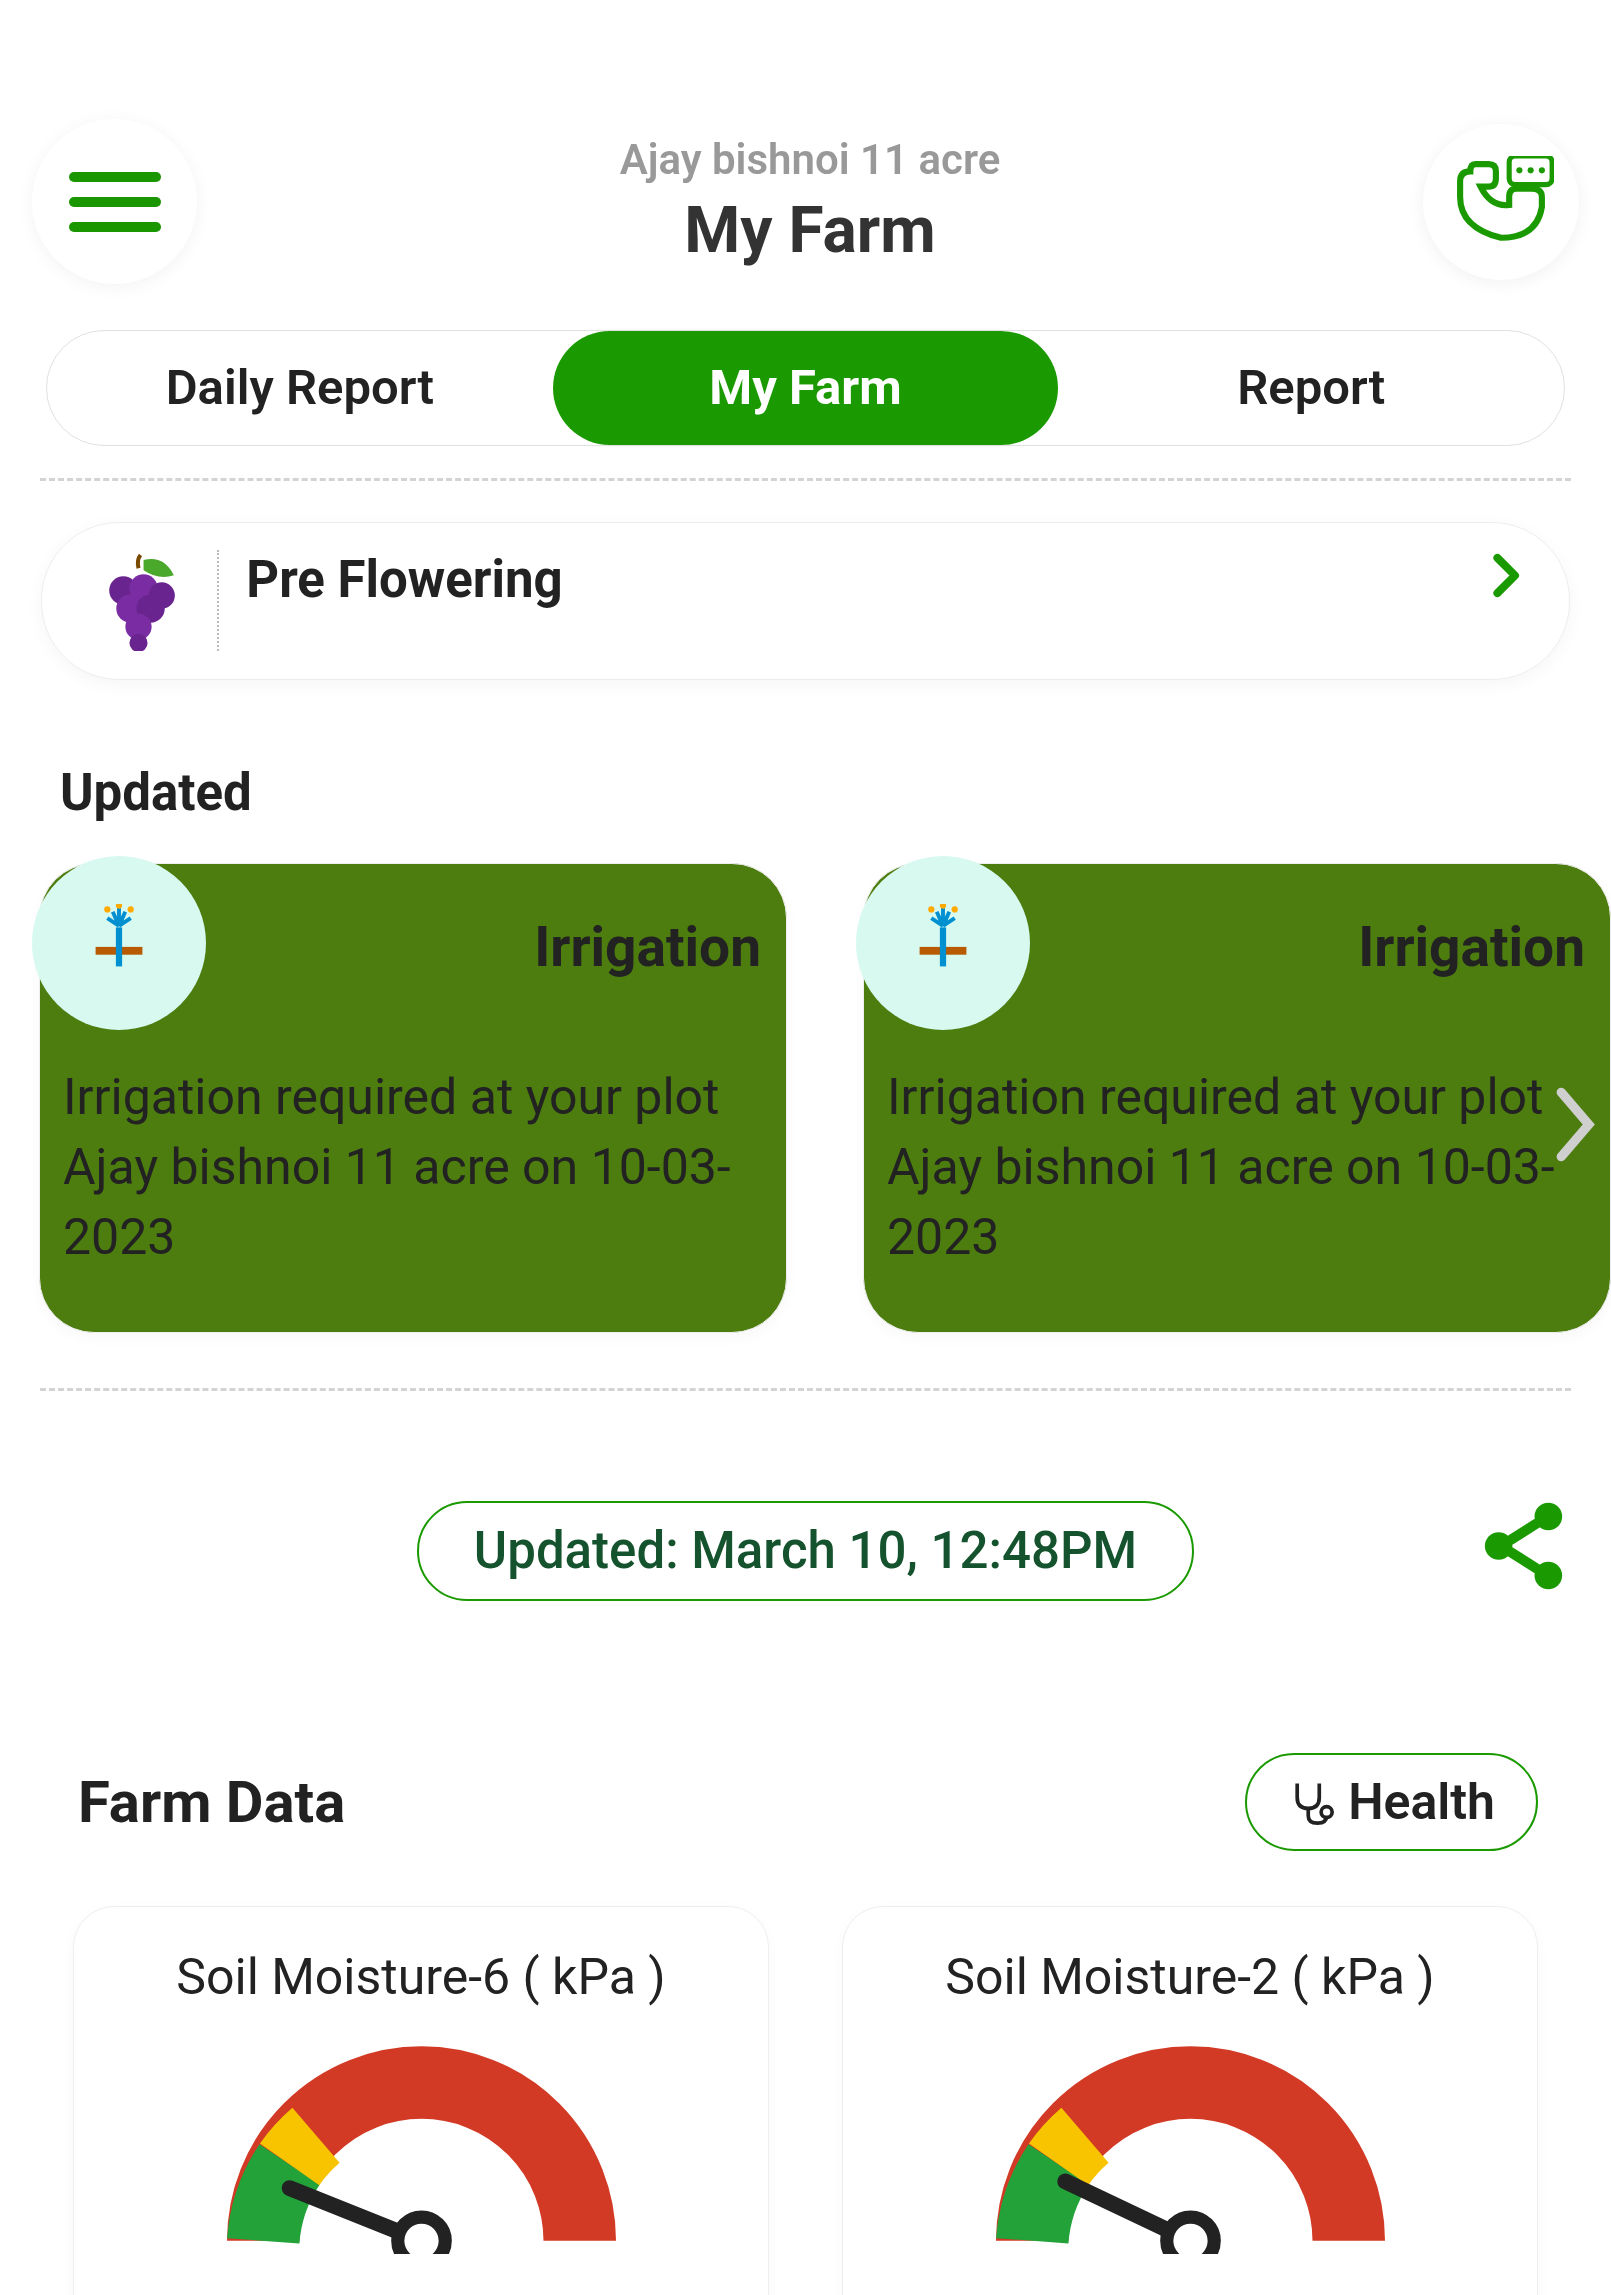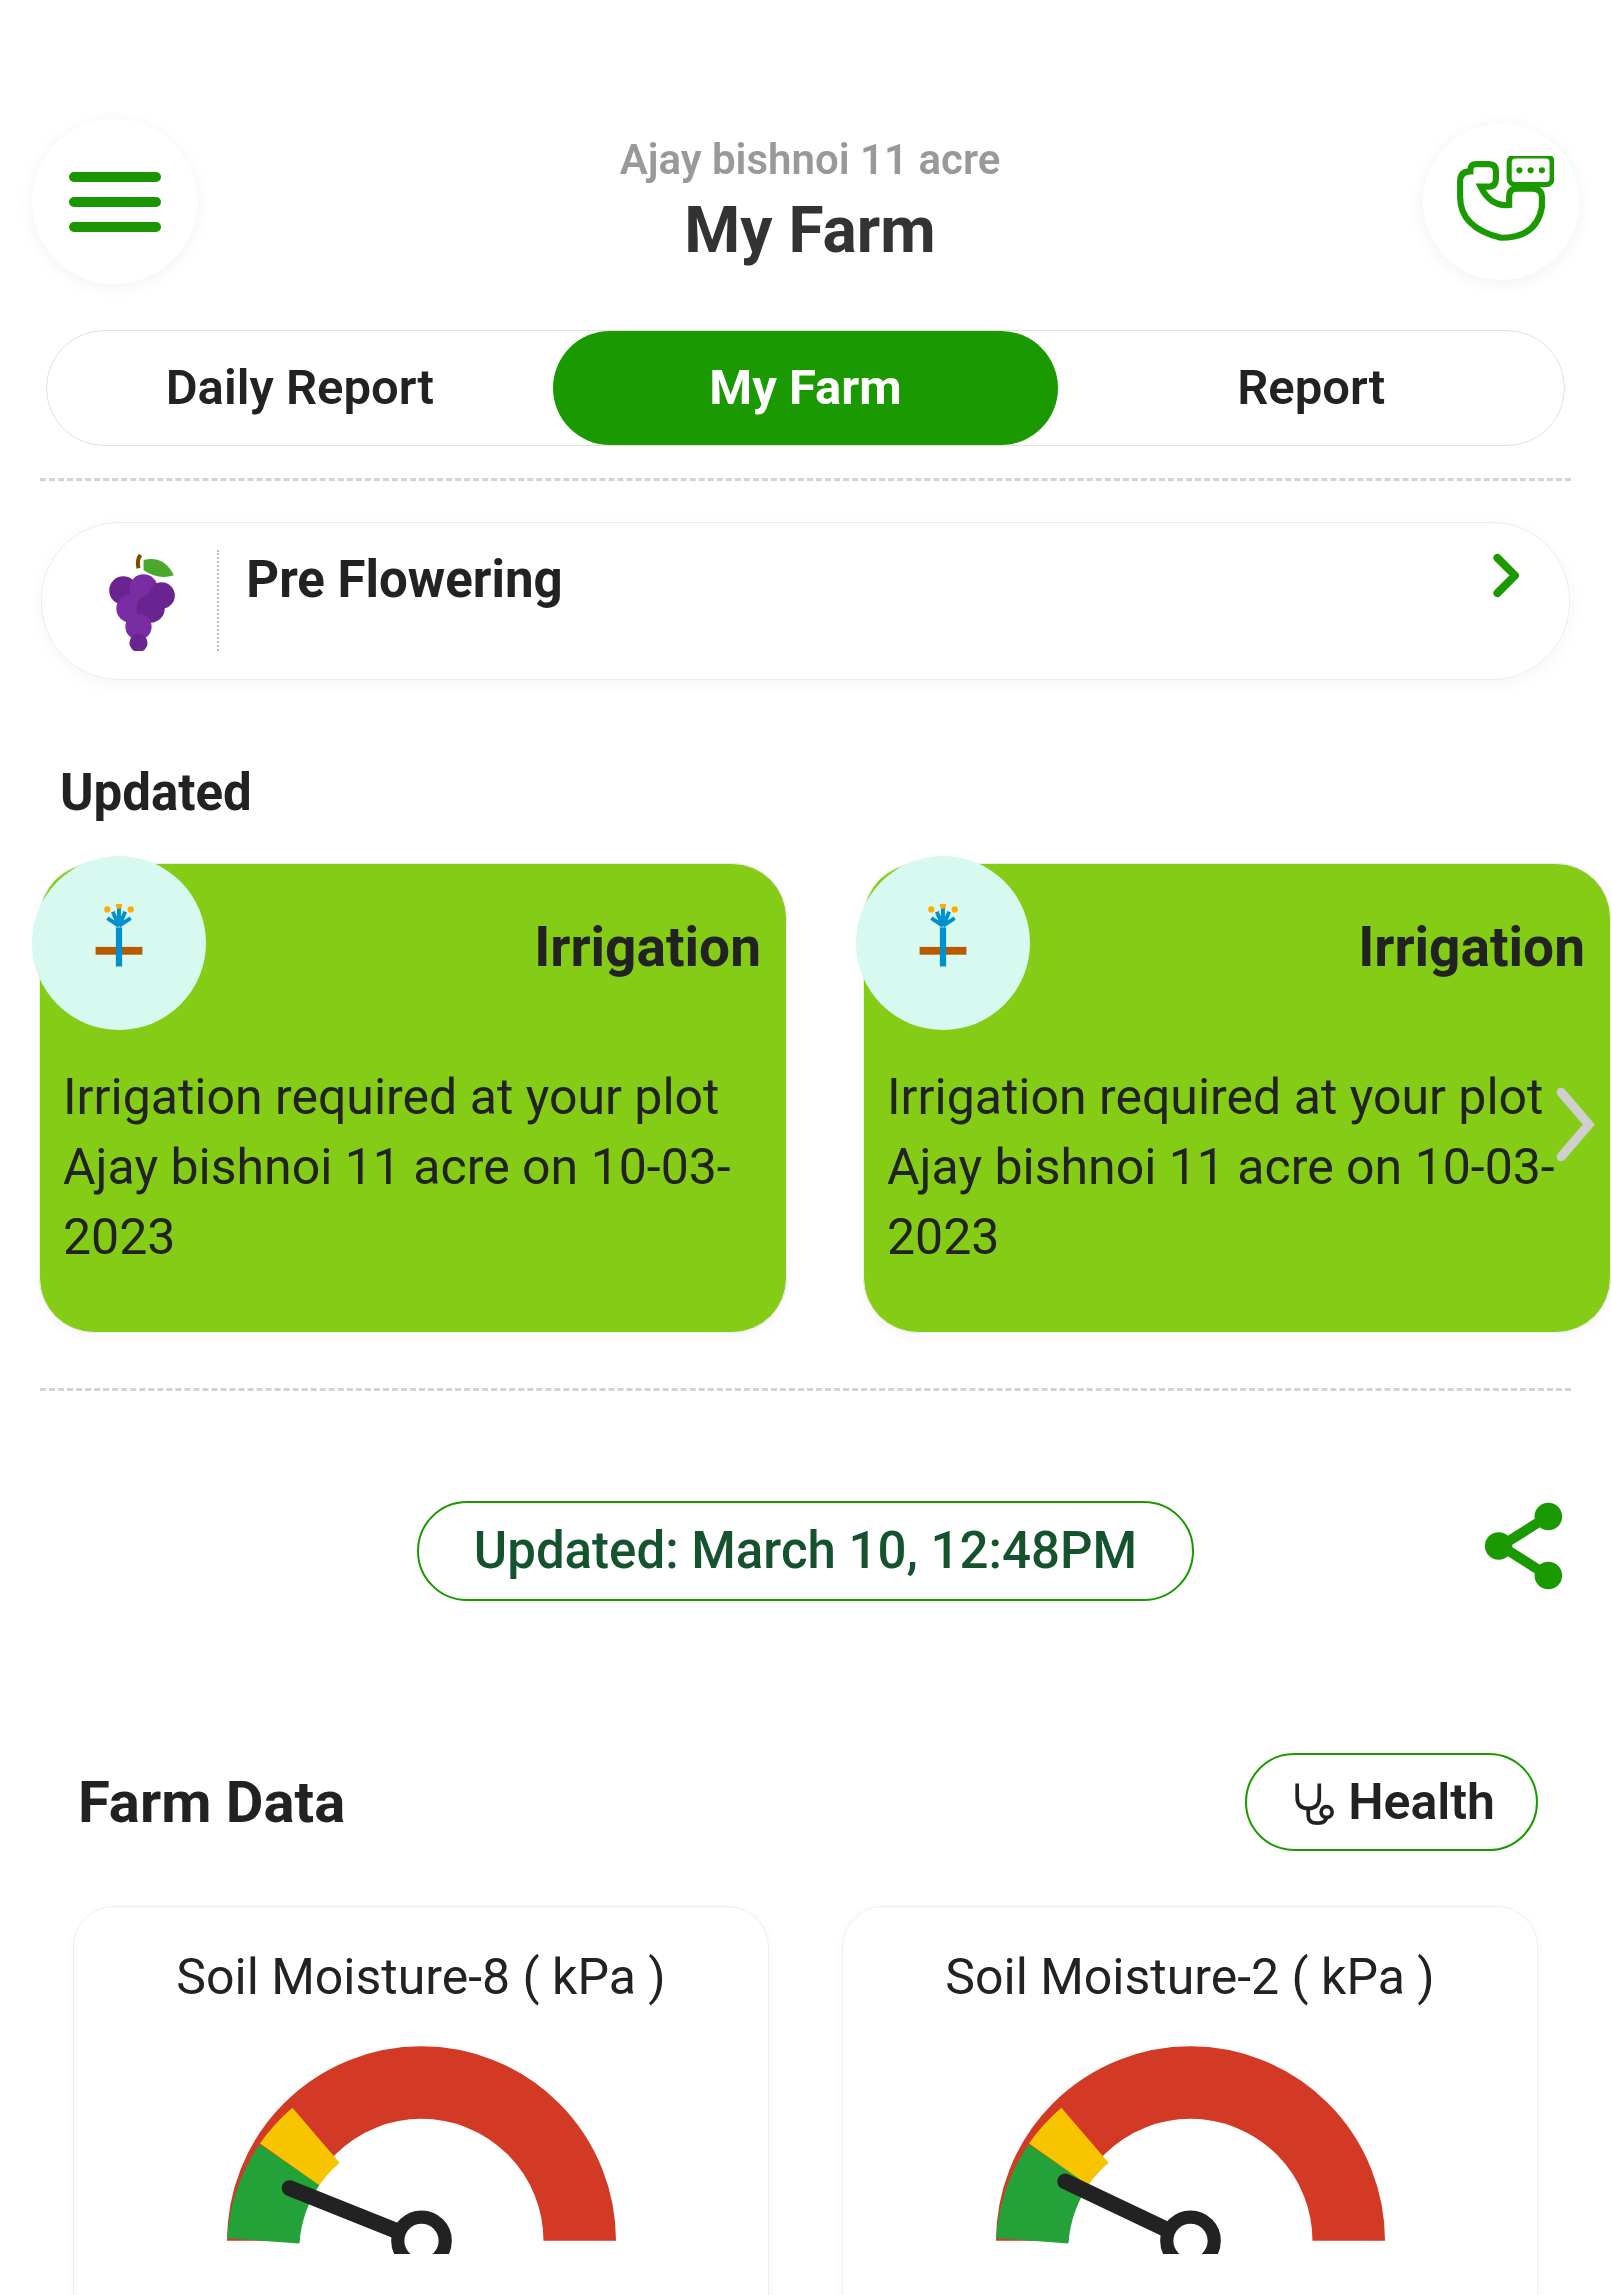--- a/index.html
+++ b/index.html
@@ -17,21 +17,21 @@
 .tab{flex:1;display:flex;align-items:center;justify-content:center;font-size:49px;font-weight:600;color:#222;border-radius:69px}
 .tab.active{background:#1a9a00;color:#fff;font-weight:700}
 .dashed{border:none;border-top:3.7px dashed #d3d3d3;margin:32px 40px 41px 40px}
 .stage-card{margin:0 41px;border:1.8px solid #ededed;border-radius:78px;display:flex;align-items:flex-start;padding:27.5px 46px;box-shadow:0 4.6px 18.4px rgba(0,0,0,0.04)}
 .grape{width:101px;height:101px;position:relative}
 .vline{width:2.3px;height:101px;border-left:2.3px dotted #bbb;margin:0 27.5px 0 27.5px}
 .stage-label{font-size:51px;font-weight:700;color:#222;flex:1}
 .chev{color:#1a9a00;font-size:51px}
 .section-h{font-size:51px;font-weight:700;color:#222;margin:83px 60px 41px 60px}
 .alerts-row{display:flex;padding:0 0 0 39px;gap:76px;position:relative}
-.alert-card{width:751px;border:1.8px solid #eee;border-radius:55px;padding:51px 25px 60px 23px;position:relative;background:#84cc16;box-shadow:0 4.6px 13.8px rgba(0,0,0,0.03)}
+.alert-card{width:751px;border:1.8px solid #eee;border-radius:55px;padding:51px 25px 60px 23px;position:relative;background:#4d7c0f;box-shadow:0 4.6px 13.8px rgba(0,0,0,0.03)}
 .alert-icon{position:absolute;top:-8.3px;left:-8.3px;width:174px;height:174px;border-radius:50%;background:#d7f9f0;display:flex;align-items:center;justify-content:center}
 .alert-title{text-align:right;font-size:55px;font-weight:700;color:#222}
 .alert-body{margin-top:83px;font-size:50px;color:#222;line-height:1.4}
 .next-arrow{position:absolute;right:13px;top:220px;color:#cfcfcf;font-size:69px}
 .updated-row{display:flex;align-items:center;justify-content:center;gap:184px;margin-top:69px}
 .updated-pill{border:2.8px solid #1a9a00;border-radius:55px;padding:18.4px 55px;font-size:51px;color:#14532d;font-weight:500}
 .share-icon{position:absolute;right:46px}
 .farmdata-head{display:flex;align-items:center;justify-content:space-between;margin:152px 73px 55px 78px}
 .farmdata-title{font-size:58px;font-weight:700;color:#222}
 .health-pill{border:2.8px solid #1a9a00;border-radius:55px;padding:18.4px 41px;font-size:50px;font-weight:600;color:#222;display:flex;align-items:center;gap:13.8px}
@@ -157,21 +157,21 @@
         <path d="M10 5 L10 20 Q10 32 22 32 Q34 32 34 20 L34 5" fill="none" stroke="#222" stroke-width="4"></path>
         <path d="M22 32 L22 40 Q22 48 32 48 Q42 48 42 40" fill="none" stroke="#222" stroke-width="4"></path>
         <circle cx="42" cy="36" r="6" fill="none" stroke="#222" stroke-width="4"></circle>
       </svg>
       <span>Health</span>
     </div>
   </div>
 
   <div class="cards-grid">
     <div class="data-card">
-      <div class="data-card-title">Soil Moisture-8 ( kPa )</div>
+      <div class="data-card-title">Soil Moisture-6 ( kPa )</div>
       <svg class="gauge" viewBox="0 0 300 160">
         <path d="M30 150 A120 120 0 0 1 270 150" fill="none" stroke="#d33a26" stroke-width="55"></path>
         <path d="M30 150 A120 120 0 0 1 50 92" fill="none" stroke="#23a23a" stroke-width="55"></path>
         <path d="M50 92 A120 120 0 0 1 70 70" fill="none" stroke="#f8c400" stroke-width="55"></path>
         <line x1="150" y1="150" x2="50" y2="110" stroke="#222" stroke-width="12" stroke-linecap="round"></line>
         <circle cx="150" cy="150" r="18" fill="#fff" stroke="#222" stroke-width="10"></circle>
       </svg>
       
       
     </div>

